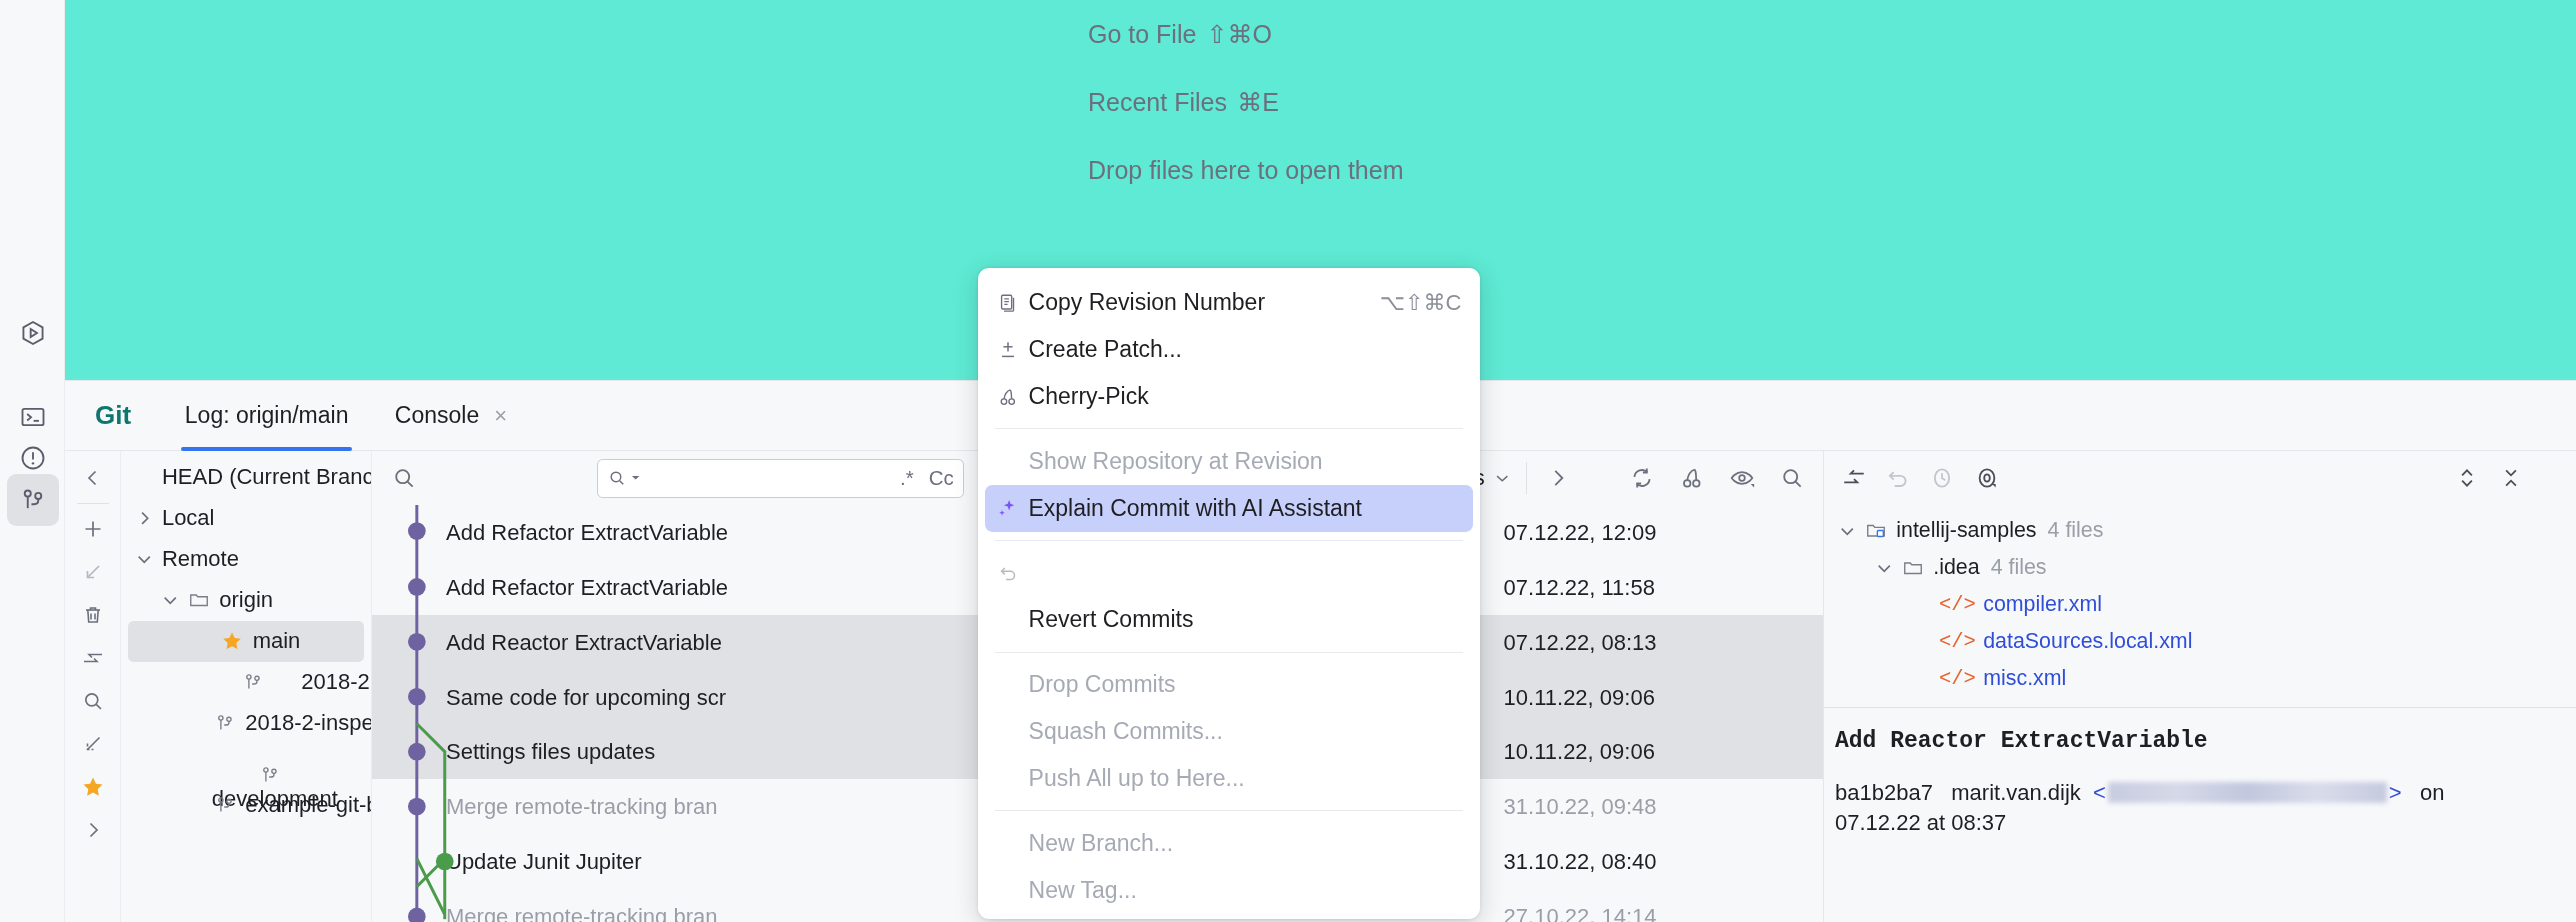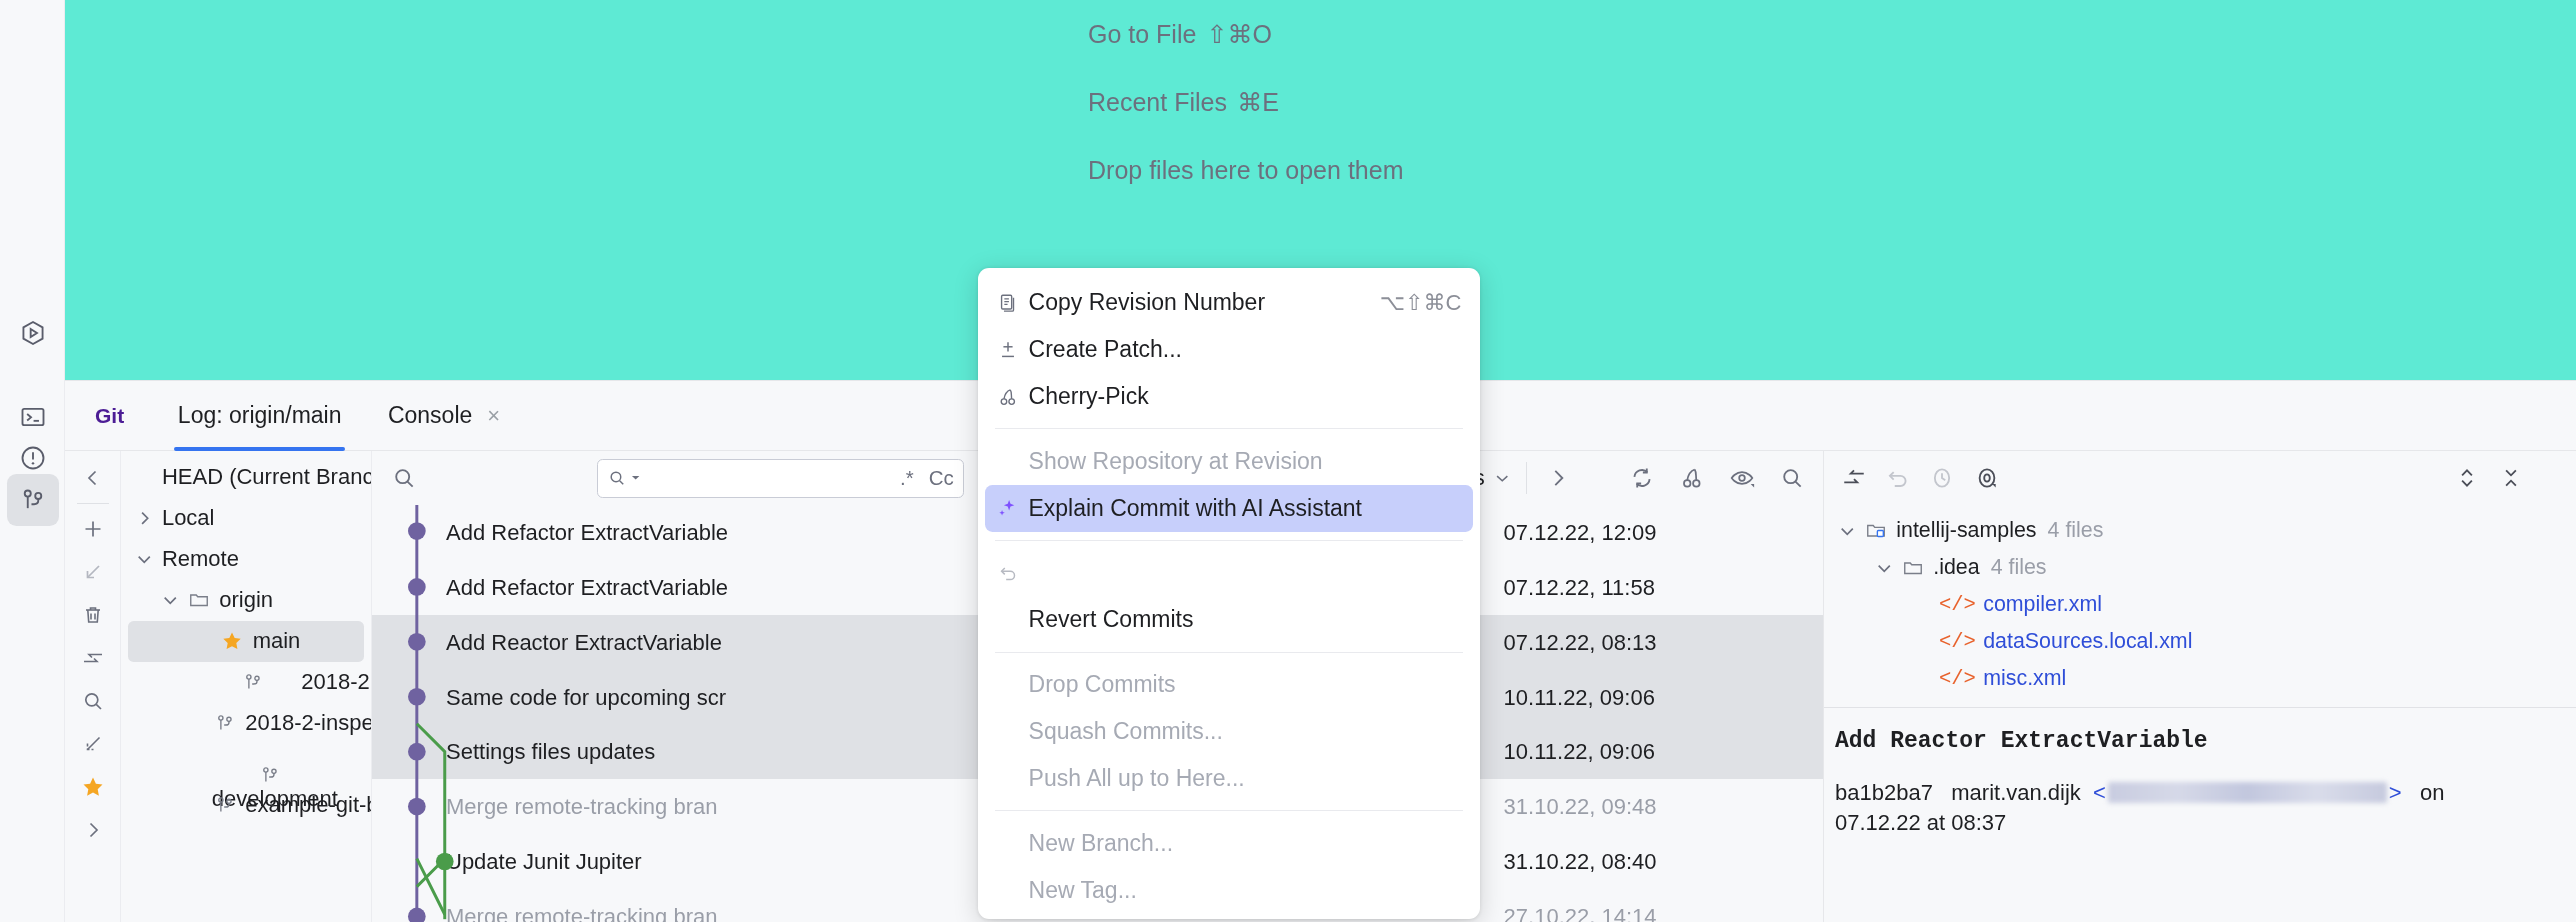--- a/index.html
+++ b/index.html
@@ -36,21 +36,21 @@
   }
   .hint-row .sc { margin-left: 10.2px; color: #6c707e; }
 
   
   .tw-tabs {
     position: absolute; left: 65px; top: 381px; right: 0; height: 70px;
     background: #f7f8fa; display: flex; align-items: center;
     padding-left: 30px; border-bottom: 0.9px solid #e6e7ea;
   }
   .tw-title {
-    font-size: 21px; font-weight: bold; color: #4c1d95; margin-right: 50px;
+    font-size: 26px; font-weight: bold; color: #0f766e; margin-right: 50px;
   }
   .tab {
     font-size: 23px; color: #1e1f22; padding: 0 3.7px; height: 70px;
     display: flex; align-items: center; position: relative; margin-right: 39px;
   }
   .tab.active::after {
     content: ""; position: absolute; left: 0; right: 0; bottom: 0;
     height: 3.7px; background: #3574f0; border-radius: 1.9px;
   }
   .tab-close {

